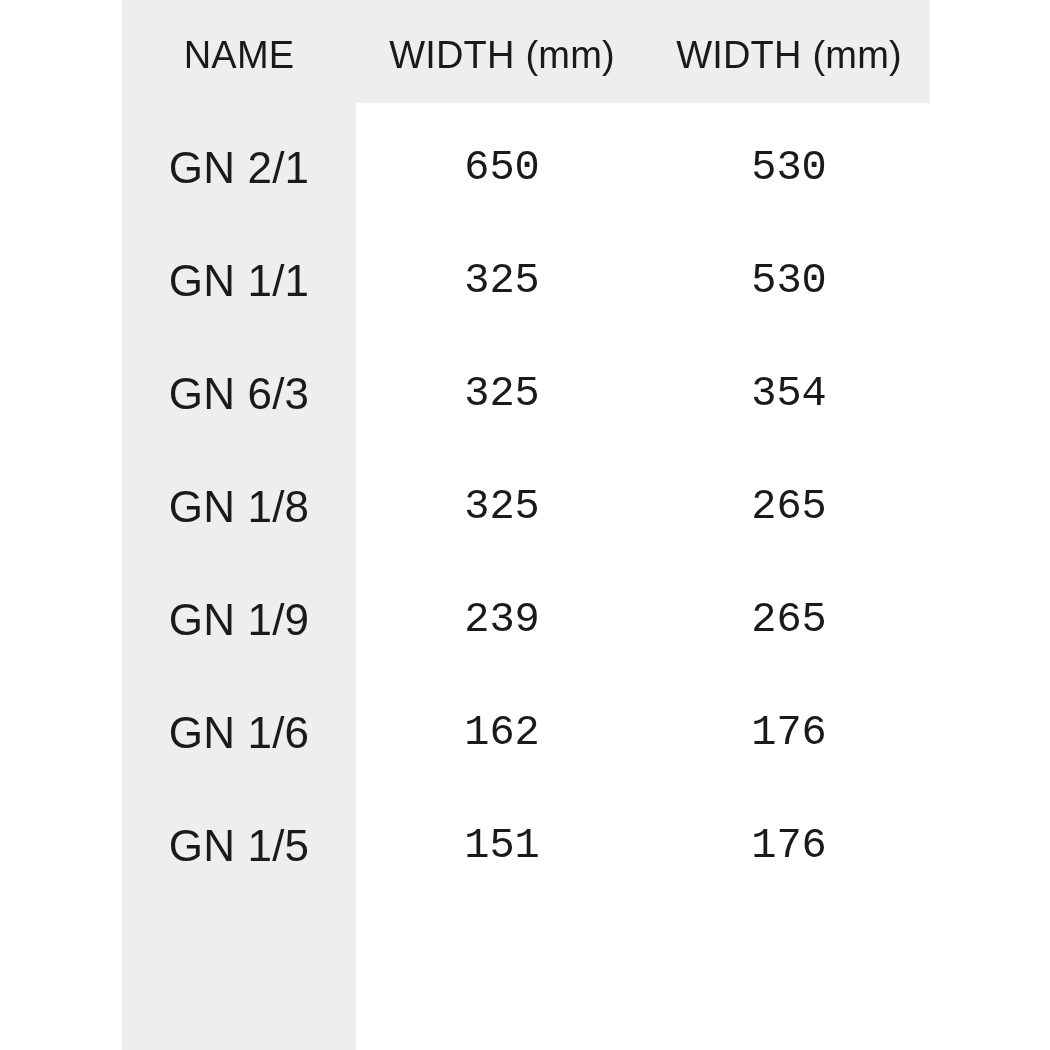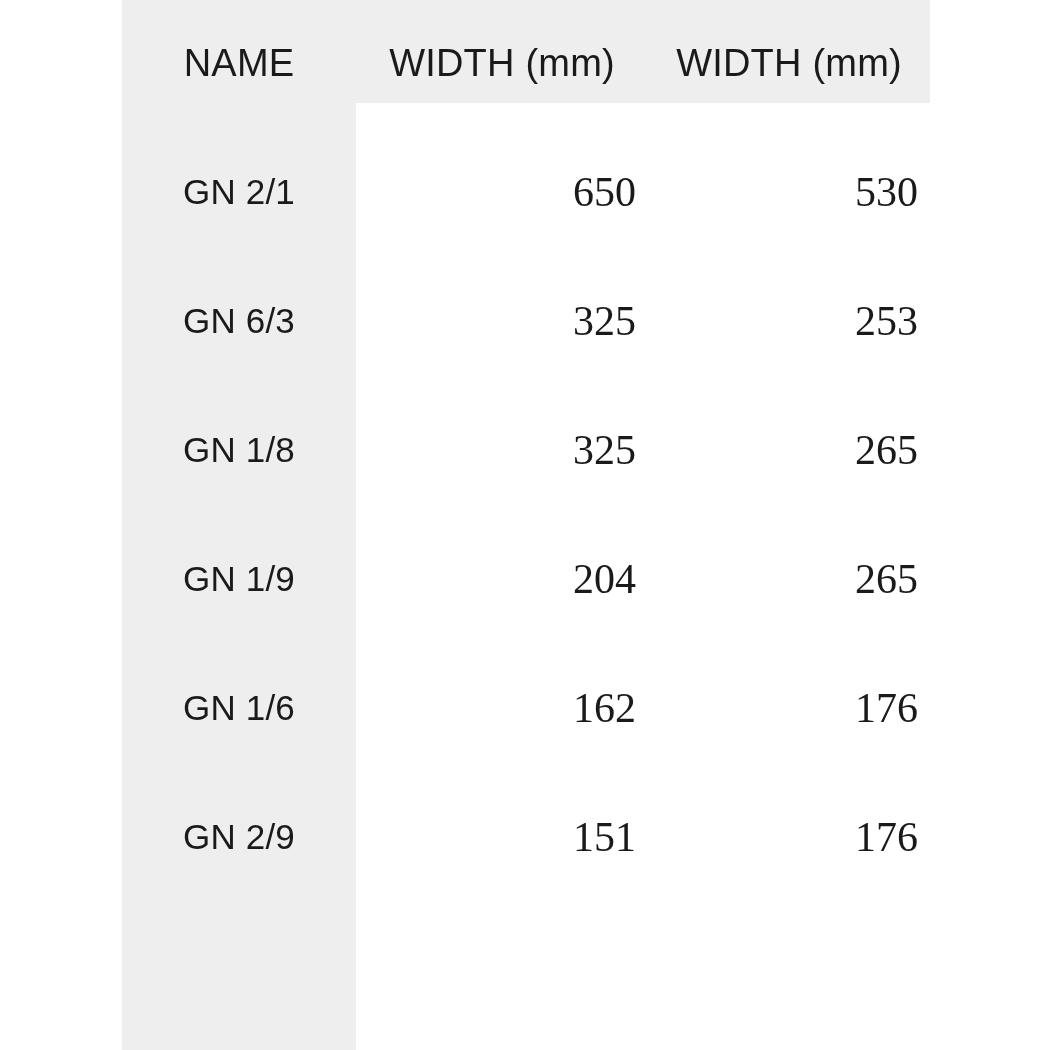--- a/index.html
+++ b/index.html
@@ -44,21 +44,21 @@
     left: 122px;
     top: 0;
     width: 808px;
     border-collapse: collapse;
     table-layout: fixed;
   }
 
   table.spec-table th,
   table.spec-table td {
     border: 0;
-    padding: 12px;
+    padding: 4px;
     background: transparent;
     margin-top: 44px;
   }
 
   col.c-name   { width: 234px; }
   col.c-length { width: 292px; }
   col.c-width  { width: 282px; }
 
   table.spec-table thead th {
     height: 103px;
@@ -73,28 +73,27 @@
   table.spec-table tbody td {
     height: 105px;
     vertical-align: middle;
     font-size: 40px;
     color: #1a1a1a;
     text-align: center;
     font-weight: 400;
   }
 
   table.spec-table tbody td.cell-name {
-    font-size: 35px;
+    font-size: 44px;
     letter-spacing: 0.2px;
   }
 
   table.spec-table tbody td.cell-num {
-    font-family: Liberation Serif, serif;
+    font-family: Liberation Mono, monospace;
     font-size: 42px;
-    text-align: right;
   }
 
   table.spec-table thead th.head-name,
   table.spec-table thead th.head-length,
   table.spec-table thead th.head-width {
     font-family: "Liberation Sans", sans-serif;
   }
 </style>
 </head>
 <body>
@@ -117,40 +116,45 @@
         <th class="head-width">WIDTH (mm)</th>
       </tr>
     </thead>
     <tbody>
       <tr>
         <td class="cell-name">GN 2/1</td>
         <td class="cell-num">650</td>
         <td class="cell-num">530</td>
       </tr>
       <tr>
+        <td class="cell-name">GN 1/1</td>
+        <td class="cell-num">325</td>
+        <td class="cell-num">530</td>
+      </tr>
+      <tr>
         <td class="cell-name">GN 6/3</td>
         <td class="cell-num">325</td>
-        <td class="cell-num">253</td>
+        <td class="cell-num">354</td>
       </tr>
       <tr>
         <td class="cell-name">GN 1/8</td>
         <td class="cell-num">325</td>
         <td class="cell-num">265</td>
       </tr>
       <tr>
         <td class="cell-name">GN 1/9</td>
-        <td class="cell-num">204</td>
+        <td class="cell-num">239</td>
         <td class="cell-num">265</td>
       </tr>
       <tr>
         <td class="cell-name">GN 1/6</td>
         <td class="cell-num">162</td>
         <td class="cell-num">176</td>
       </tr>
       <tr>
-        <td class="cell-name">GN 2/9</td>
+        <td class="cell-name">GN 1/5</td>
         <td class="cell-num">151</td>
         <td class="cell-num">176</td>
       </tr>
     </tbody>
   </table>
 
 </div>
 
 </body></html>

